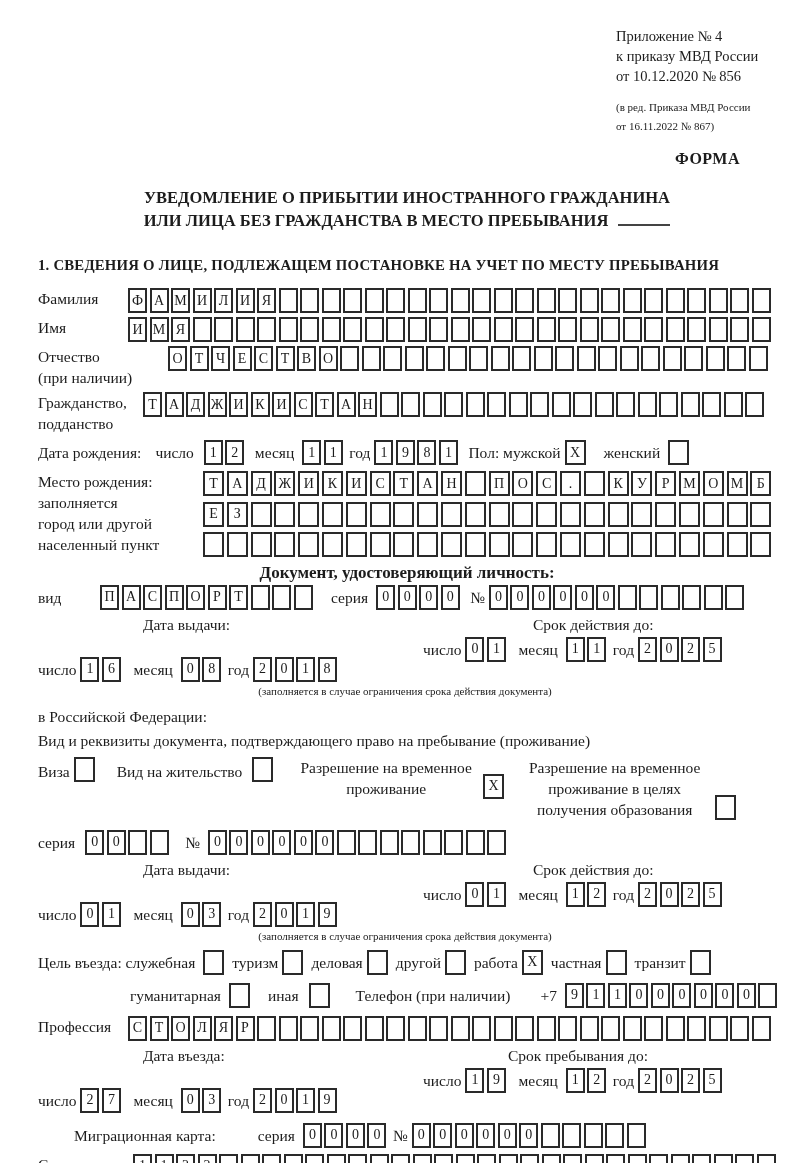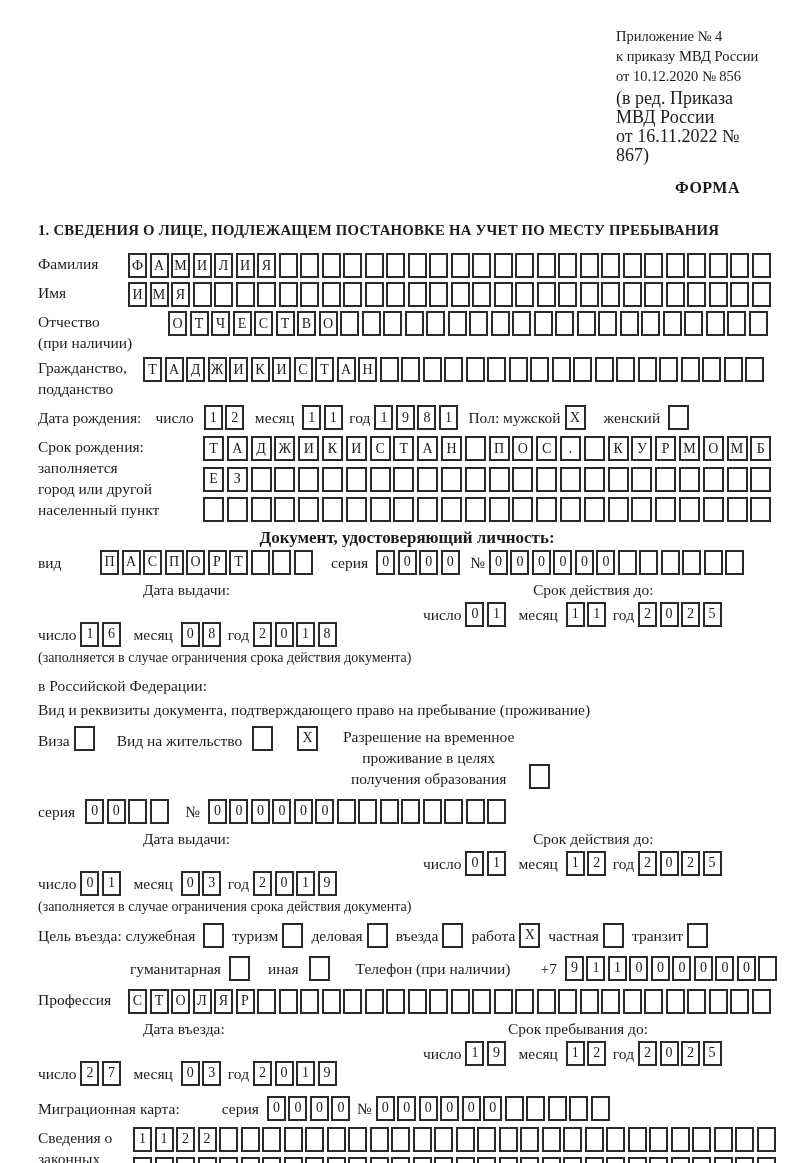--- a/index.html
+++ b/index.html
@@ -1,20 +1,20 @@
 <!DOCTYPE html>
 <html><head>
 <meta charset="utf-8">
 <style>
   html,body{margin:0;padding:0;background:#fff;}
   body{width:800px;height:1163px;overflow:hidden;font-family:"Liberation Serif",serif;color:#1c1c1c;}
   .page{box-sizing:border-box;width:800px;height:1163px;padding:26px 24px 0 38px;}
   
   .hdr{margin-left:578px;font-size:14.5px;line-height:20px;}
-  .hdr-sub{margin-top:3px;font-size:18px;line-height:19px;}
+  .hdr-sub{margin-top:12px;font-size:11px;line-height:19px;}
   .forma{text-align:right;margin:14px 36px 0 0;font-weight:bold;font-size:16px;letter-spacing:.5px;}
   
   .title{margin-top:18px;text-align:center;font-weight:bold;font-size:16.5px;line-height:23px;}
   .blankline{display:inline-block;width:52px;border-bottom:2.5px solid #444;margin-left:10px;}
   .sec1{margin-top:25px;font-weight:bold;font-size:14.8px;letter-spacing:.2px;}
   
   .frow{display:flex;align-items:flex-start;margin-top:4px;}
   .vcenter{align-items:center;}
   .flabel{font-size:15.5px;line-height:21px;white-space:nowrap;}
   .w90{width:90px;flex:0 0 90px;}
@@ -31,21 +31,21 @@
   .mt2{margin-top:2px;} .mt6{margin-top:6px;} .mt8{margin-top:8px;} .mt10{margin-top:10px;} .mt14{margin-top:14px;}
   .gap4{margin-right:4px;} .gap8{margin-right:8px;} .gap10{margin-right:10px;} .gap14{margin-right:14px;} .gap18{margin-right:18px;}
   .dochdr{margin-top:0;text-align:center;font-weight:bold;font-size:17px;}
   .datepair{display:flex;margin-top:6px;}
   .dp{display:flex;flex-direction:column;}
   .dp-left{flex:0 0 385px;gap:20px;}
   .dp-title{font-size:15.5px;margin-bottom:3px;}
   .dp-title-left{padding-left:105px;}
   .dp-title-right{padding-left:110px;}
   .dp-row{display:flex;align-items:center;}
-  .note{font-size:14px;text-align:left;margin-top:3px;padding-right:4px;}
+  .note{font-size:11px;text-align:center;margin-top:3px;padding-right:4px;}
   .para{font-size:15.5px;line-height:24px;margin-top:8px;}
   .opts{display:flex;align-items:flex-start;margin-top:4px;}
   .opt{display:flex;align-items:flex-end;}
   .opt-text{font-size:15.5px;line-height:21px;}
   .opt-text.c{text-align:center;}
   .optw170{width:178px;flex:0 0 178px;}
   .optw185{width:185px;flex:0 0 185px;}
 </style>
 </head>
 <body>
@@ -56,20 +56,26 @@
     <div>Приложение № 4</div>
     <div>к приказу МВД России</div>
     <div>от 10.12.2020 № 856</div>
     <div class="hdr-sub">
       <div>(в ред. Приказа МВД России</div>
       <div>от 16.11.2022 № 867)</div>
     </div>
   </div>
   <div class="forma">ФОРМА</div>
 
+  <div class="title">
+    <div>УВЕДОМЛЕНИЕ О ПРИБЫТИИ ИНОСТРАННОГО ГРАЖДАНИНА</div>
+    <div>
+      <span>ИЛИ ЛИЦА БЕЗ ГРАЖДАНСТВА В МЕСТО ПРЕБЫВАНИЯ</span><span class="blankline"></span>
+    </div>
+  </div>
 
   <div class="sec1">1. СВЕДЕНИЯ О ЛИЦЕ, ПОДЛЕЖАЩЕМ ПОСТАНОВКЕ НА УЧЕТ ПО МЕСТУ ПРЕБЫВАНИЯ</div>
 
   <div class="frow mt14">
     <div class="flabel w90">Фамилия</div>
     <div class="cellrow">
         <span class="cell">Ф</span>
         <span class="cell">А</span>
         <span class="cell">М</span>
         <span class="cell">И</span>
@@ -237,21 +243,21 @@
         <span class="cell">X</span>
       </span>
     <span class="flabel gap8">женский</span>
     <span class="cellrow cb">
         <span class="cell"></span>
       </span>
   </div>
 
   <div class="frow mt6">
     <div class="w165">
-      <div class="flabel">Срок рождения:</div>
+      <div class="flabel">Место рождения:</div>
       <div class="flabel">заполняется</div>
       <div class="flabel">город или другой</div>
       <div class="flabel">населенный пункт</div>
     </div>
     <div class="stack wide">
       <div class="cellrow">
           <span class="cell">Т</span>
           <span class="cell">А</span>
           <span class="cell">Д</span>
           <span class="cell">Ж</span>
@@ -431,20 +437,21 @@
           <span class="cell"></span>
         </span>
     </div>
     <div class="opt" style="margin-right:24px;">
       <span class="opt-text gap10">Вид на жительство</span>
       <span class="cellrow cb">
           <span class="cell"></span>
         </span>
     </div>
     <div class="opt" style="margin-right:18px;">
+      <span class="opt-text c optw170 gap8">Разрешение на временное проживание</span>
       <span class="cellrow cb">
           <span class="cell">X</span>
         </span>
     </div>
     <div class="opt">
       <span class="opt-text c optw185 gap8">Разрешение на временное проживание в целях получения образования</span>
       <span class="cellrow cb">
           <span class="cell"></span>
         </span>
     </div>
@@ -531,21 +538,21 @@
         <span class="cell"></span>
       </span>
     <span class="flabel gap4">туризм</span>
     <span class="cellrow cb gap8">
         <span class="cell"></span>
       </span>
     <span class="flabel gap4">деловая</span>
     <span class="cellrow cb gap8">
         <span class="cell"></span>
       </span>
-    <span class="flabel gap4">въезда</span>
+    <span class="flabel gap4">другой</span>
     <span class="cellrow cb gap8">
         <span class="cell"></span>
       </span>
     <span class="flabel gap4">работа</span>
     <span class="cellrow cb gap8">
         <span class="cell">X</span>
       </span>
     <span class="flabel gap4">частная</span>
     <span class="cellrow cb gap8">
         <span class="cell"></span>
@@ -658,21 +665,21 @@
             <span class="cell">2</span>
             <span class="cell">0</span>
             <span class="cell">2</span>
             <span class="cell">5</span>
           </span>
       </div>
     </div>
   </div>
 
   <div class="frow vcenter mt10">
-    <span class="flabel" style="margin-right:42px;">Миграционная карта:</span>
+    <span class="flabel" style="margin-right:42px;margin-left:36px;">Миграционная карта:</span>
     <span class="flabel gap8">серия</span>
     <span class="cellrow gap4">
         <span class="cell">0</span>
         <span class="cell">0</span>
         <span class="cell">0</span>
         <span class="cell">0</span>
       </span>
     <span class="flabel gap4">№</span>
     <span class="cellrow">
         <span class="cell">0</span>

